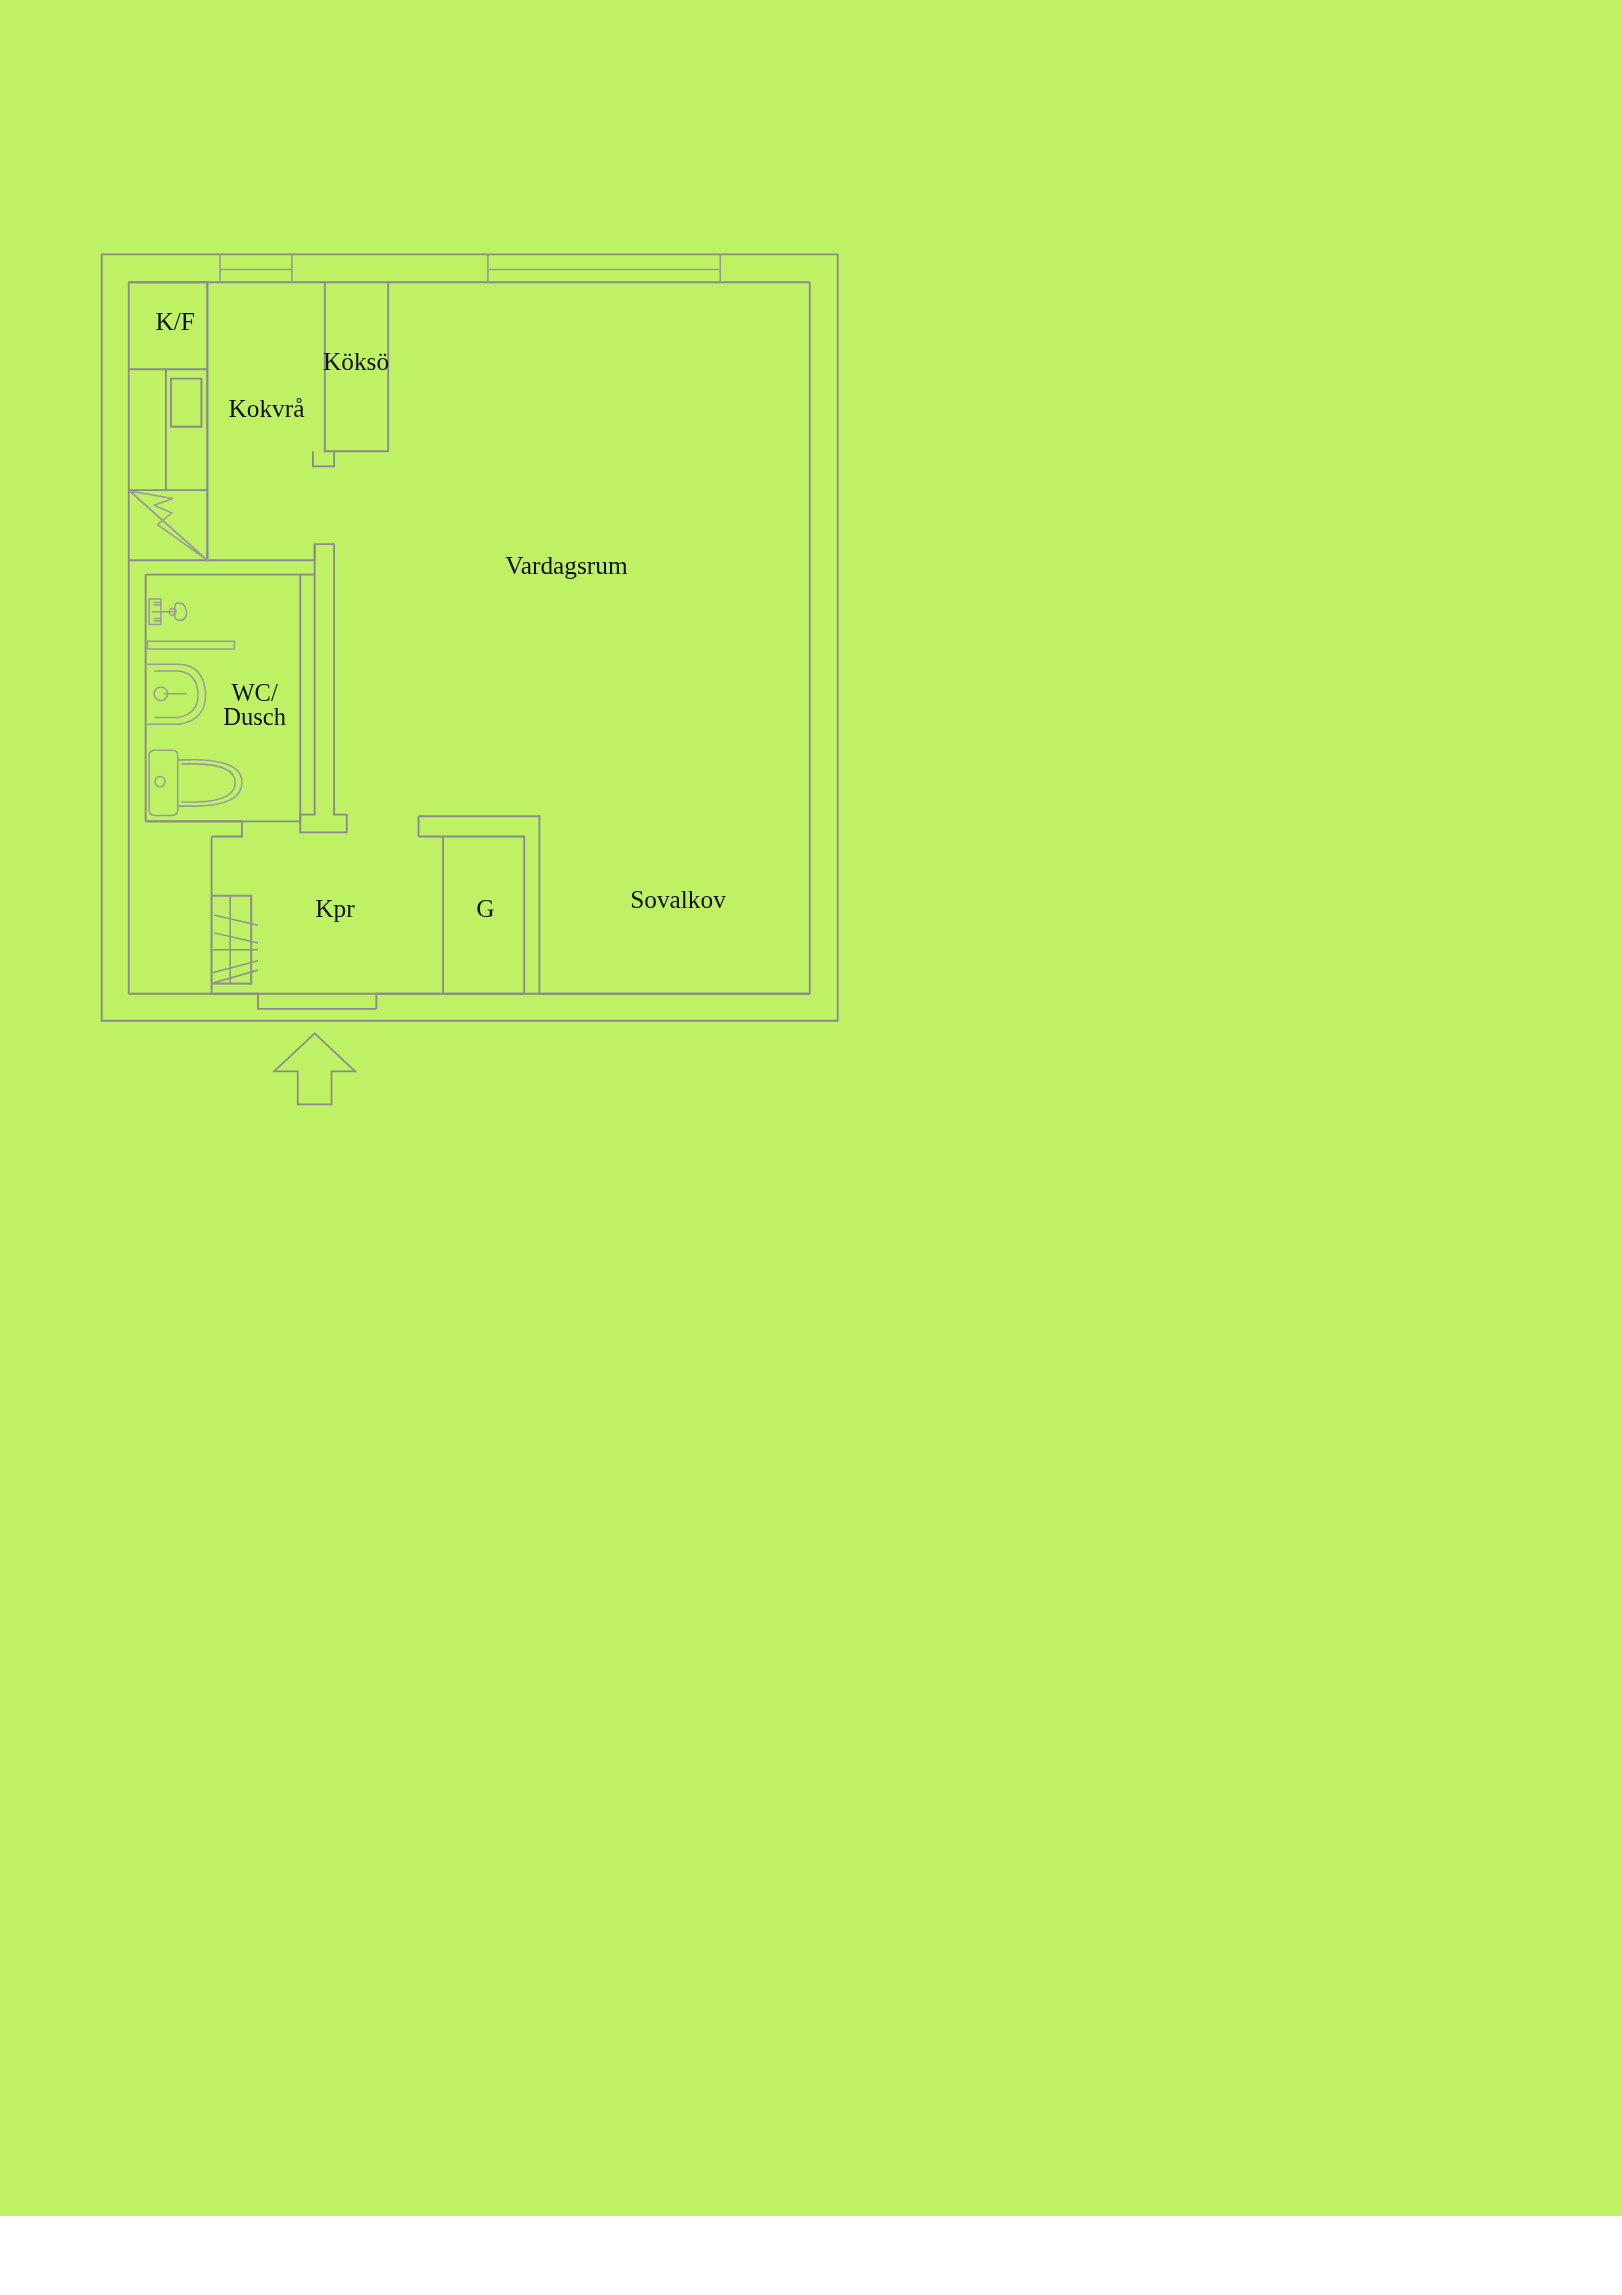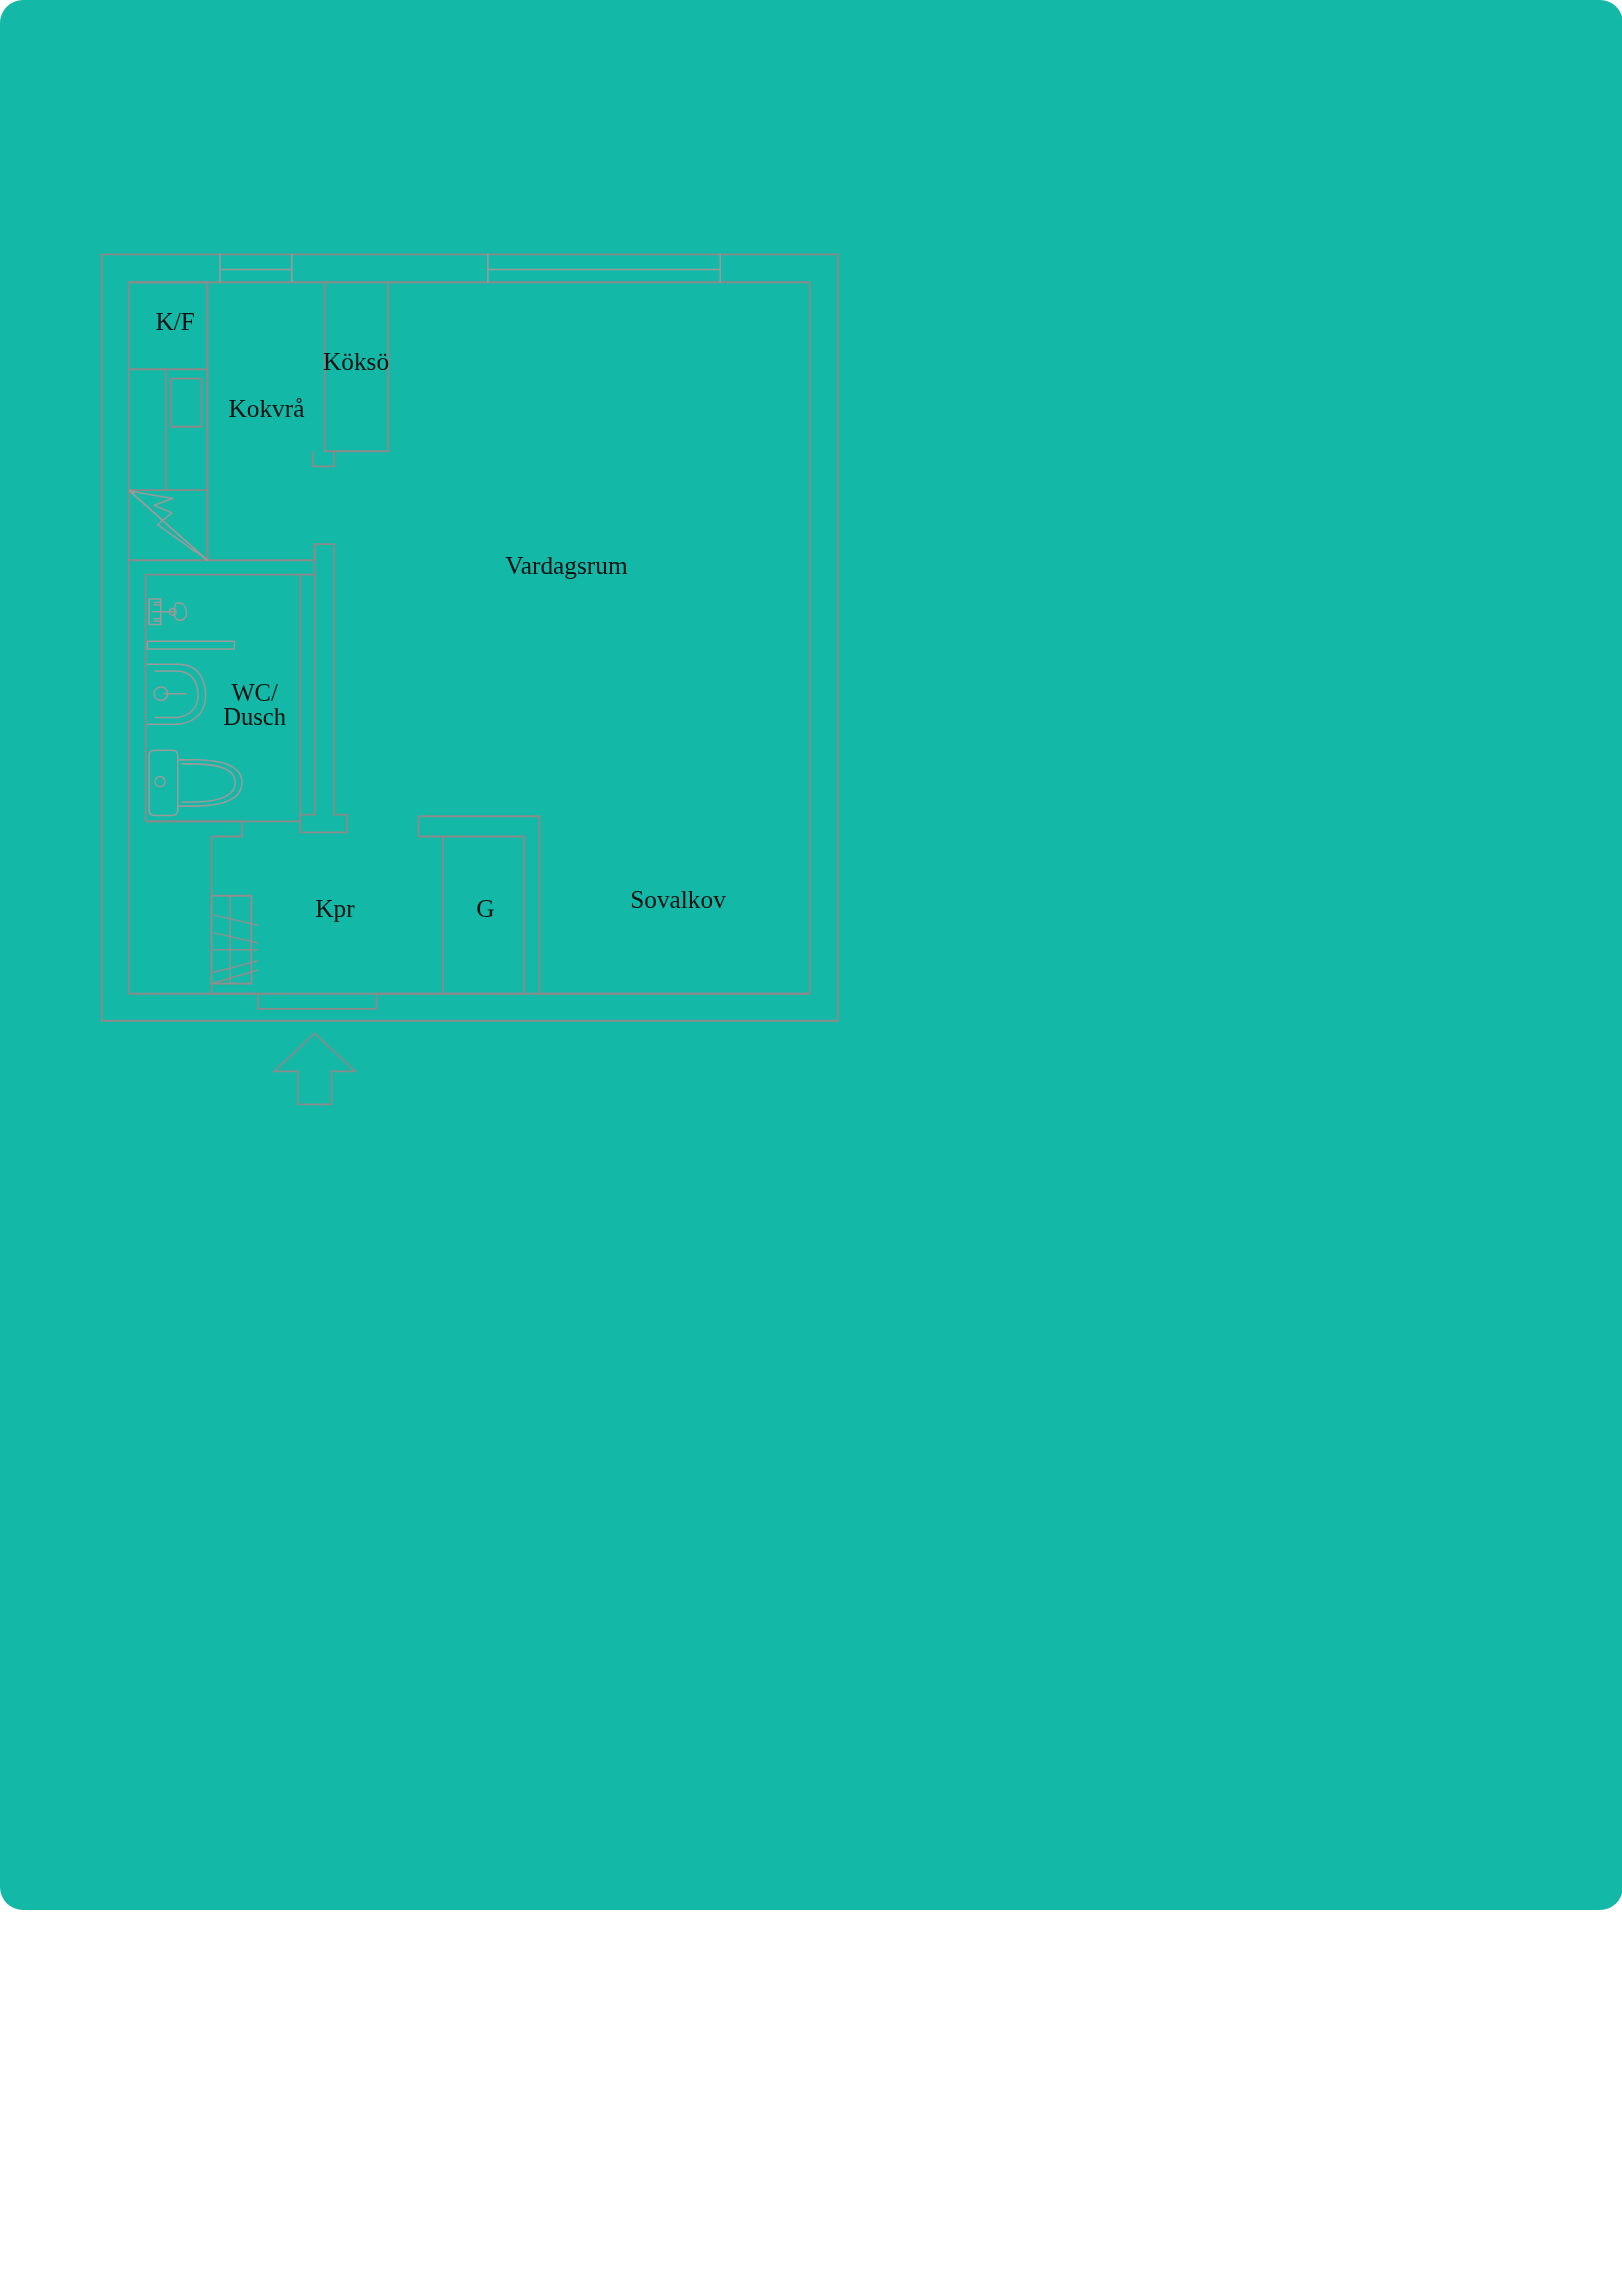--- a/index.html
+++ b/index.html
@@ -9,23 +9,22 @@
   }
   body {
     width: 1623px;
     height: 2295px;
     font-family: "Liberation Serif", "DejaVu Serif", serif;
     overflow: hidden;
   }
   #floorplan-root {
     position: relative;
     width: 1623px;
-    height: 1910px;
-    background: #14b8a6;
-    border-radius: 23px;
+    height: 2216px;
+    background: #bef264;
   }
   svg#plan-svg {
     position: absolute;
     left: 0;
     top: 0;
     width: 1623px;
     height: 2295px;
     display: block;
   }
   .wall {

